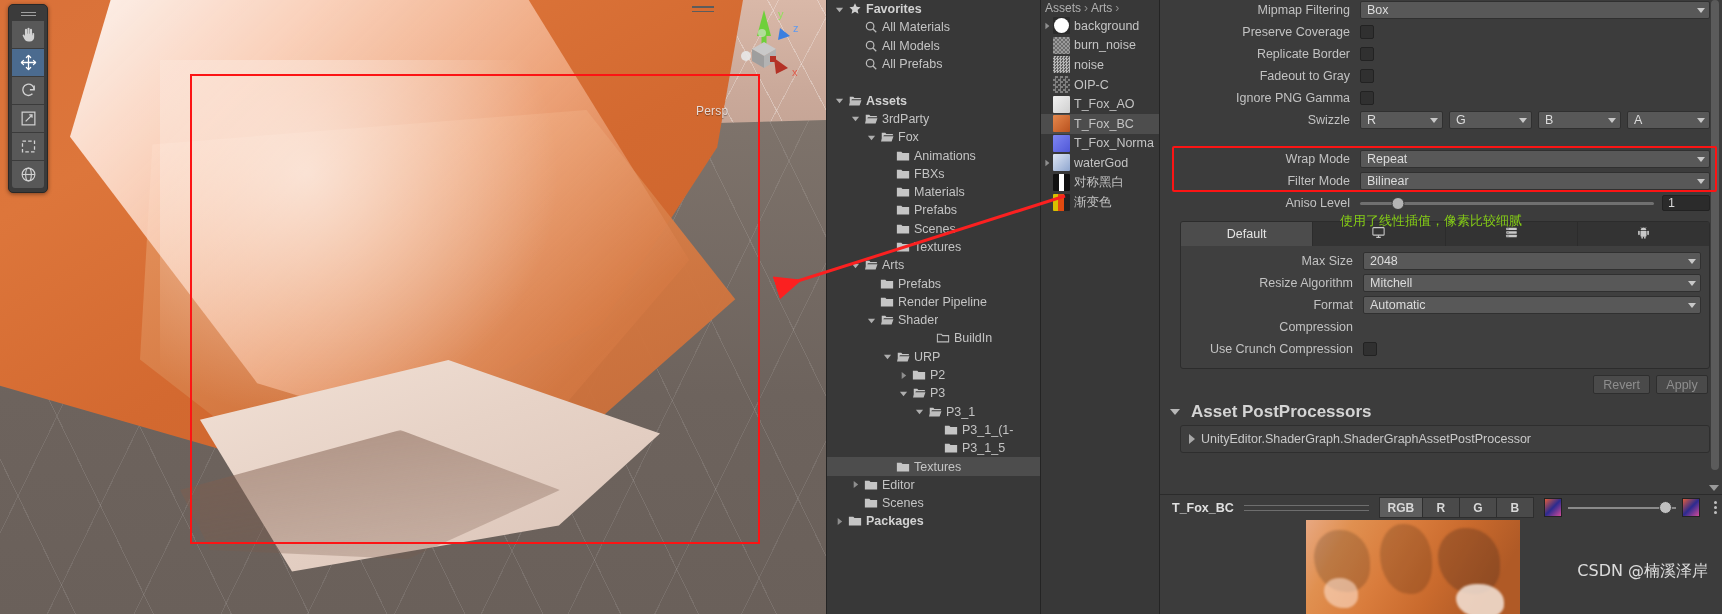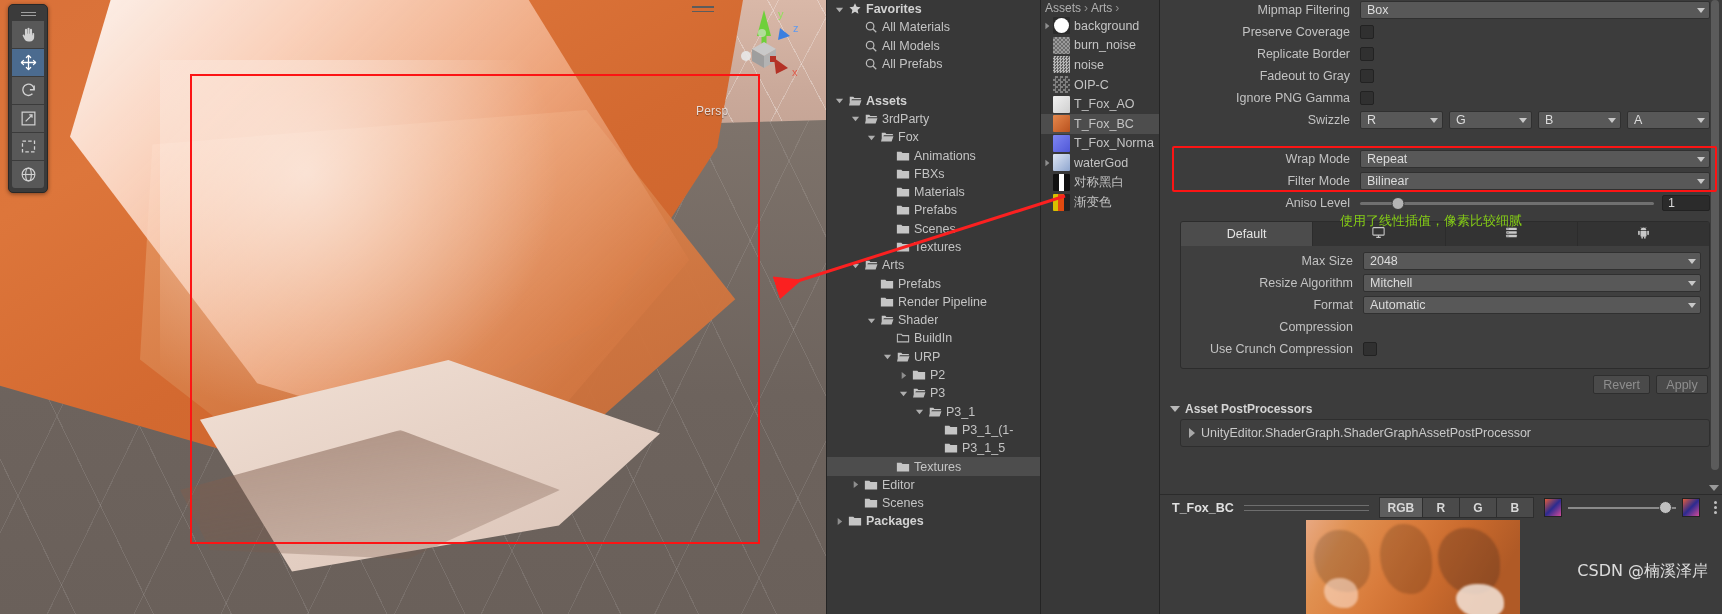--- a/index.html
+++ b/index.html
@@ -361,25 +361,25 @@
     border: 1px solid #2e2e2e;
     border-radius: 2px;
     color: #8e8e8e;
     font-size: 12.5px;
     display: flex; align-items: center; justify-content: center;
     padding: 0 9px;
     box-sizing: border-box;
   }
 
   .foldout {
-    display: flex; align-items: center; gap: 5px;
+    display: flex; align-items: center; gap: 11px;
     padding: 8px 0 3px 10px;
     color: #d4d4d4;
     font-weight: bold;
-    font-size: 12px;
+    font-size: 17px;
   }
   .foldout .tri {
     width: 0; height: 0;
     border-left: 5px solid transparent;
     border-right: 5px solid transparent;
     border-top: 6px solid #b8b8b8;
   }
   .pp-box {
     margin: 0 12px 0 20px;
     border: 1px solid #2e2e2e;
@@ -782,21 +782,21 @@
             </svg>
           </span>
           <span class="ticon">
             <svg viewBox="0 0 16 16" fill="#c5c5c5">
               <path d="M1 3h5l1.3 1.6H14a1 1 0 011 1V6H4.4L2 12.6V3z"></path>
               <path d="M3.2 7h12.2l-2.1 6H1.1z" fill="#bdbdbd"></path>
             </svg>
           </span>
           <span class="tlabel">Shader</span>
         </div>
-        <div class="tree-row" style="padding-left: 54px;">
+        <div class="tree-row" style="padding-left: 54px; margin-left: 40px;">
           <span class="tw"></span>
           <span class="ticon">
             <svg viewBox="0 0 16 16" fill="none" stroke="#bdbdbd" stroke-width="1.2">
               <path d="M1.6 3.6h4.6l1.3 1.7h6.9v7.1H1.6z"></path>
             </svg>
           </span>
           <span class="tlabel">BuildIn</span>
         </div>
         <div class="tree-row" style="padding-left: 54px;">
           <span class="tw">

